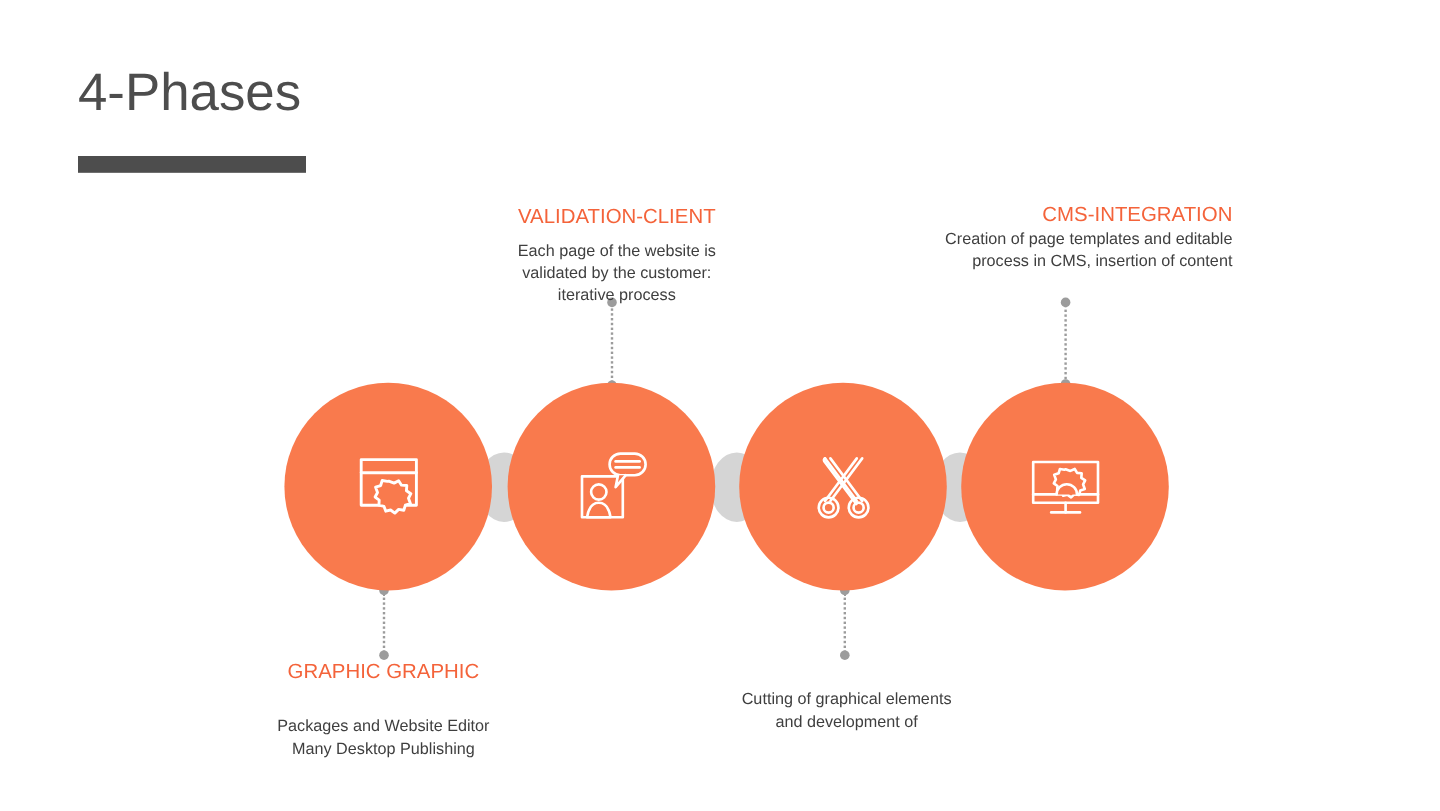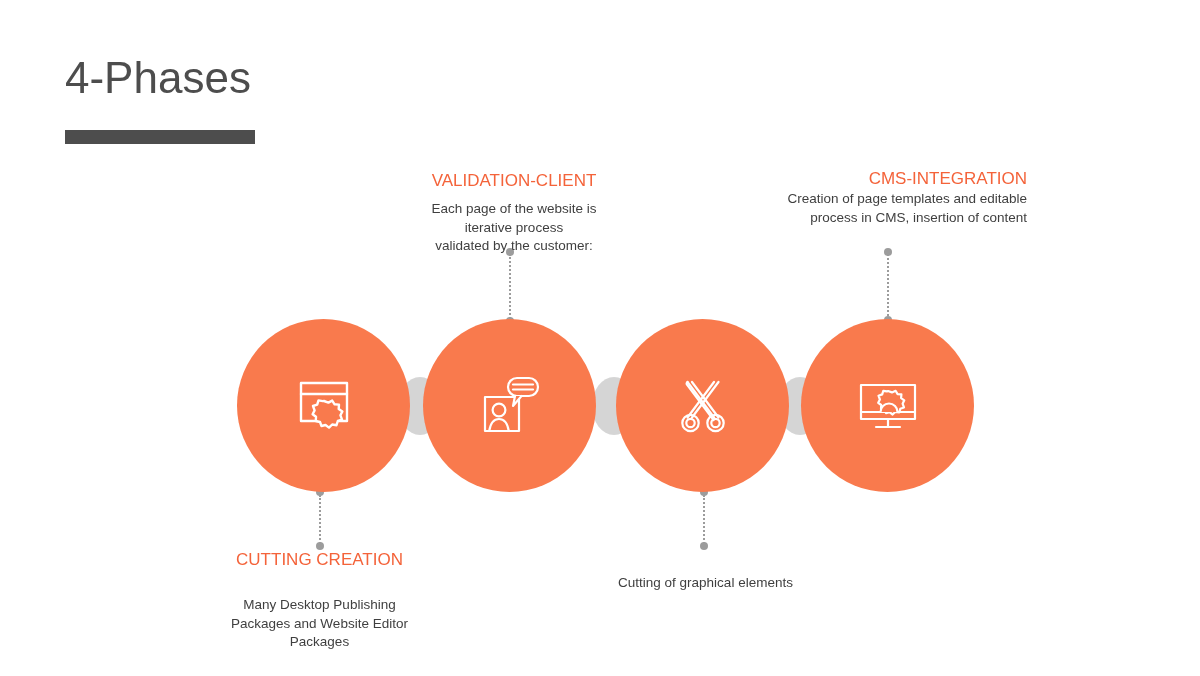--- a/index.html
+++ b/index.html
@@ -204,41 +204,41 @@
         <path d="M35 20 L39 21.4 L42.6 19.8 L44.6 23.1 L48.4 23.4 L48.1 27.2 L51.3 29.3 L49.6 32.7 L51 36.5 L47.3 37.7 L46.2 41.4 L42.4 40.8 L39.6 43.5 L36.5 41.2 L33 42.1 L31.7 38.6 L28 37.7 L28.2 34 L25.2 31.8 L26.9 28.5 L25.5 24.7 L29.2 23.4 L30.3 19.8 L34 20.4 Z" fill="#f97a4d"></path>
         <path d="M27.5 41 A 8.5 8.5 0 0 1 44.5 41" fill="#f97a4d"></path>
       </svg>
     </span>
   </div>
 
   <div class="label-group" id="label-validation">
     <div class="label-head">VALIDATION-CLIENT</div>
     <div class="label-body">
       <div>Each page of the website is</div>
+      <div>validated by the customer:</div>
       <div>iterative process</div>
-      <div>validated by the customer:</div>
     </div>
   </div>
 
   <div class="label-group" id="label-cms">
     <div class="label-head">CMS-INTEGRATION</div>
     <div class="label-body">
       <div>Creation of page templates and editable</div>
       <div>process in CMS, insertion of content</div>
     </div>
   </div>
 
   <div class="label-group" id="label-graphic">
-    <div class="label-head">CUTTING CREATION</div>
-    <div class="label-body">
+    <div class="label-head">GRAPHIC GRAPHIC</div>
+    <div class="label-body">
+      <div>Packages and Website Editor</div>
       <div>Many Desktop Publishing</div>
-      <div>Packages and Website Editor</div>
-      <div>Packages</div>
     </div>
   </div>
 
   <div class="label-group" id="label-html">
     <div class="label-body">
       <div>Cutting of graphical elements</div>
+      <div>and development of</div>
     </div>
   </div>
 
 </div>
 
 </body></html>

